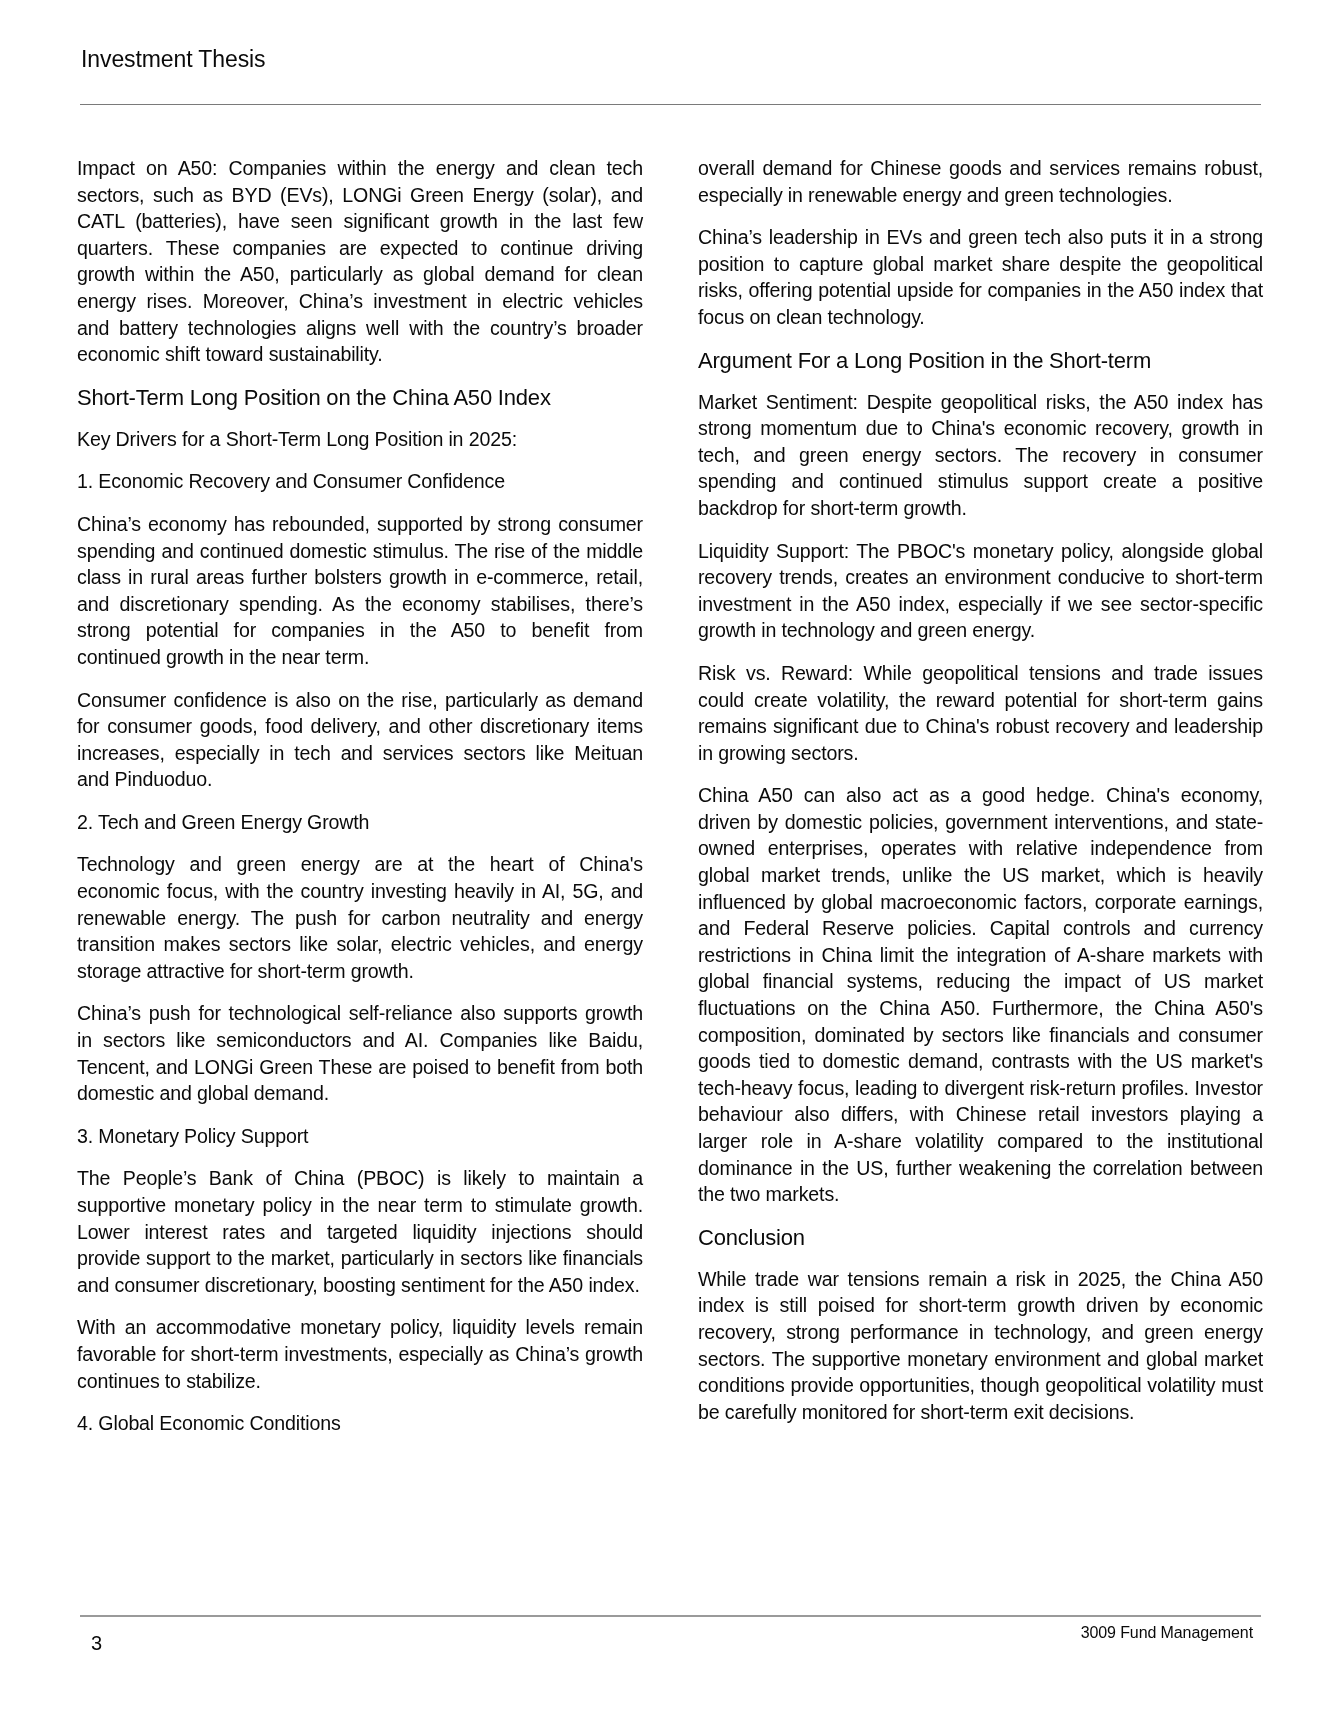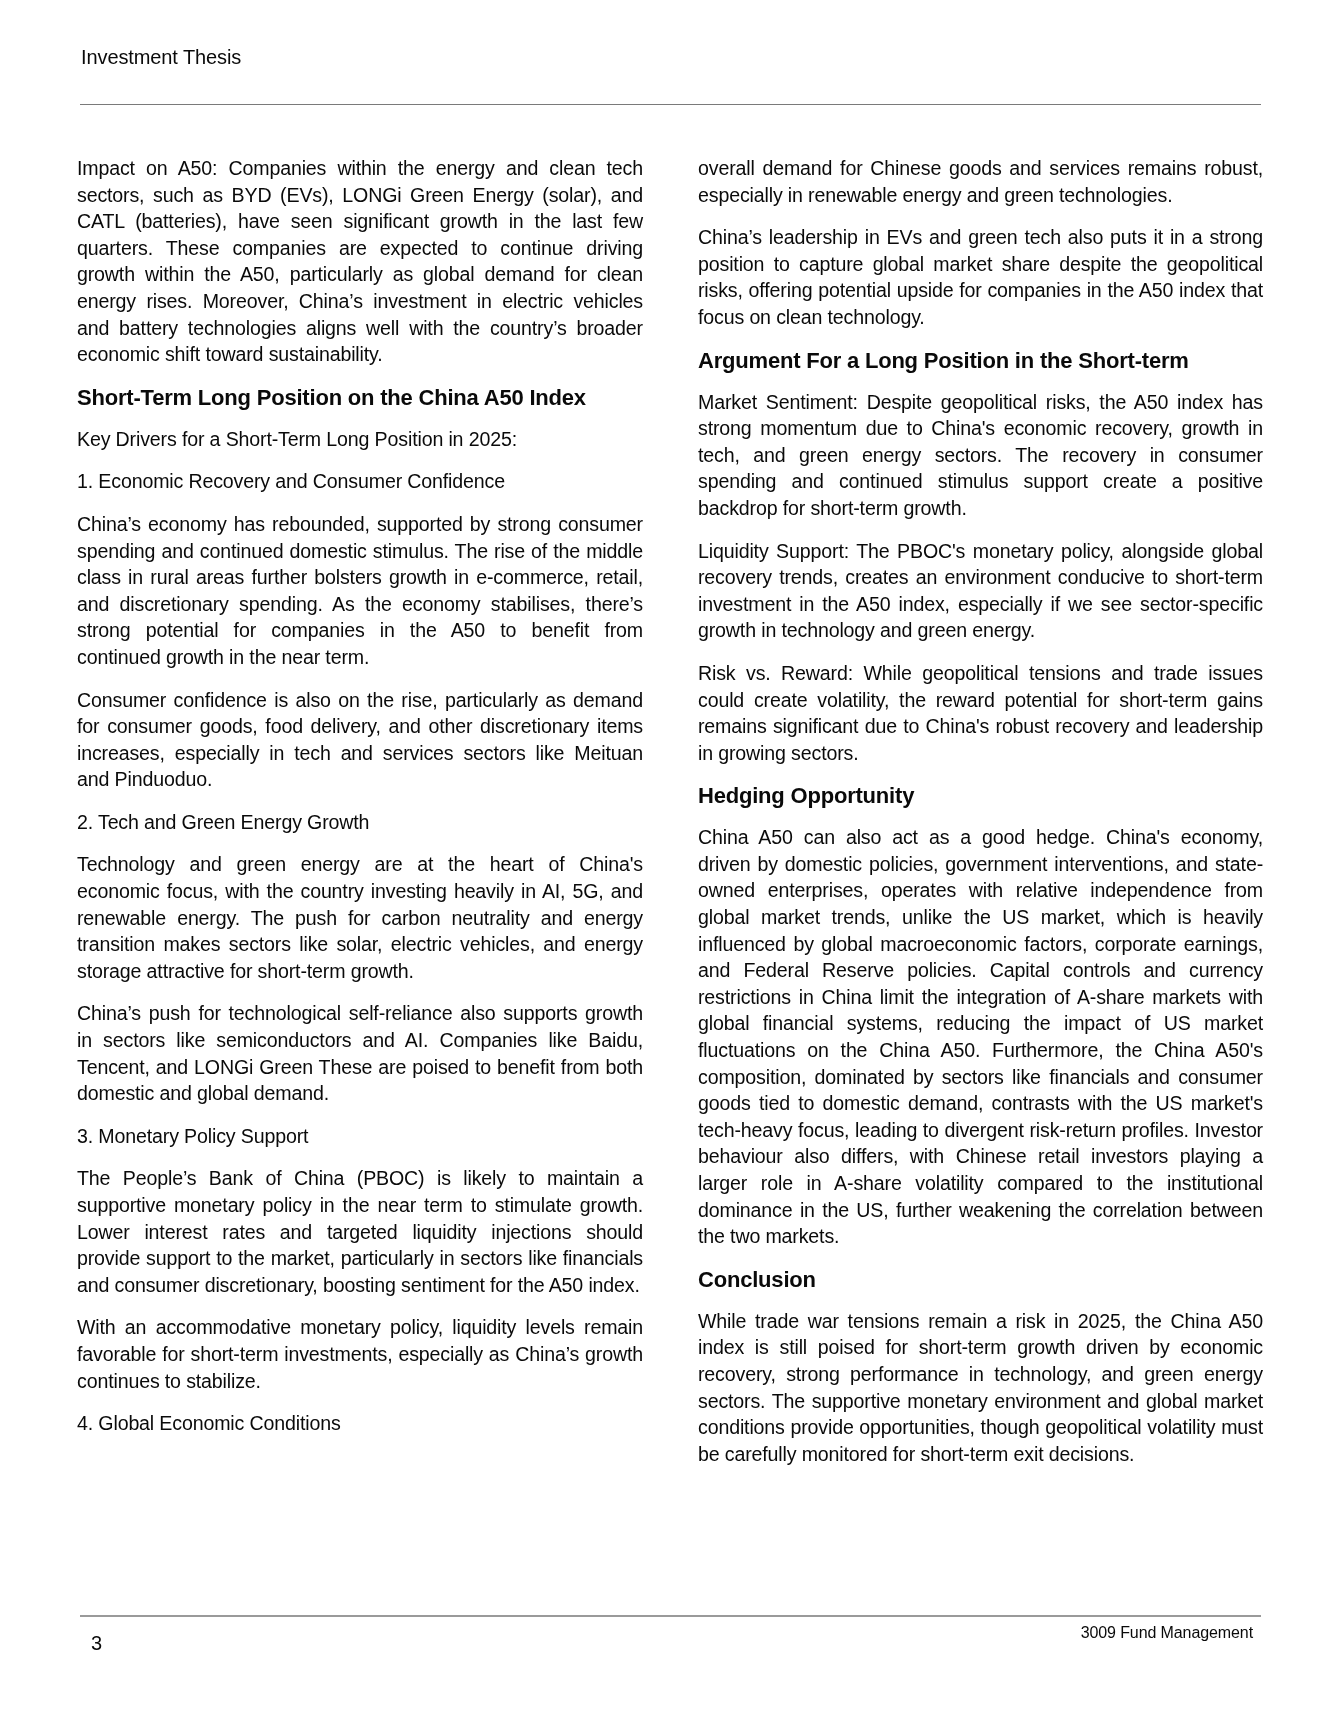--- a/index.html
+++ b/index.html
@@ -12,21 +12,21 @@
       height: 1718px;
       position: relative;
       overflow: hidden;
       font-family: "Liberation Sans", sans-serif;
       color: #0a0a0a;
     }
     .page-header {
       position: absolute;
       left: 81px;
       top: 46px;
-      font-size: 20px;
+      font-size: 23px;
       letter-spacing: -0.1px;
     }
     .rule {
       position: absolute;
       left: 80px;
       width: 1181px;
       height: 1px;
       background: #7a7a7a;
     }
     .rule.top { top: 104px; }
@@ -45,21 +45,21 @@
 
     .column p {
       margin: 0 0 16px 0;
       text-align: justify;
       text-align-last: left;
     }
     .column h2 {
       margin: 4px 0 14px 0;
       font-size: 22px;
       line-height: 28px;
-      font-weight: bold;
+      font-weight: normal;
       letter-spacing: -0.2px;
     }
     .column p.subhead {
       text-align: right;
     }
 
     .page-number {
       position: absolute;
       left: 91px;
       top: 1632px;
@@ -99,21 +99,20 @@
   <p class="subhead">4. Global Economic Conditions</p>
 </div>
 
 <div class="column col-right">
   <p>overall demand for Chinese goods and services remains robust, especially in renewable energy and green technologies.</p>
   <p>China’s leadership in EVs and green tech also puts it in a strong position to capture global market share despite the geopolitical risks, offering potential upside for companies in the A50 index that focus on clean technology.</p>
   <h2>Argument For a Long Position in the Short-term</h2>
   <p>Market Sentiment: Despite geopolitical risks, the A50 index has strong momentum due to China's economic recovery, growth in tech, and green energy sectors. The recovery in consumer spending and continued stimulus support create a positive backdrop for short-term growth.</p>
   <p>Liquidity Support: The PBOC's monetary policy, alongside global recovery trends, creates an environment conducive to short-term investment in the A50 index, especially if we see sector-specific growth in technology and green energy.</p>
   <p>Risk vs. Reward: While geopolitical tensions and trade issues could create volatility, the reward potential for short-term gains remains significant due to China's robust recovery and leadership in growing sectors.</p>
-  <h2>Hedging Opportunity</h2>
   <p>China A50 can also act as a good hedge. China's economy, driven by domestic policies, government interventions, and state-owned enterprises, operates with relative independence from global market trends, unlike the US market, which is heavily influenced by global macroeconomic factors, corporate earnings, and Federal Reserve policies. Capital controls and currency restrictions in China limit the integration of A-share markets with global financial systems, reducing the impact of US market fluctuations on the China A50. Furthermore, the China A50's composition, dominated by sectors like financials and consumer goods tied to domestic demand, contrasts with the US market's tech-heavy focus, leading to divergent risk-return profiles. Investor behaviour also differs, with Chinese retail investors playing a larger role in A-share volatility compared to the institutional dominance in the US, further weakening the correlation between the two markets.</p>
   <h2>Conclusion</h2>
   <p>While trade war tensions remain a risk in 2025, the China A50 index is still poised for short-term growth driven by economic recovery, strong performance in technology, and green energy sectors. The supportive monetary environment and global market conditions provide opportunities, though geopolitical volatility must be carefully monitored for short-term exit decisions.</p>
 </div>
 
 <div class="rule bottom"></div>
 <div class="page-number">3</div>
 <div class="footer-org">3009 Fund Management</div>
 
 </body></html>

